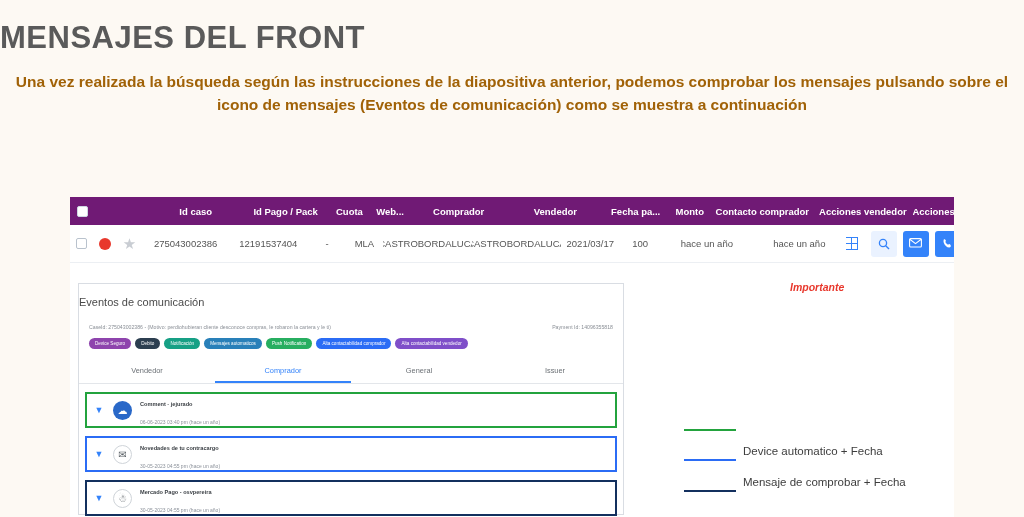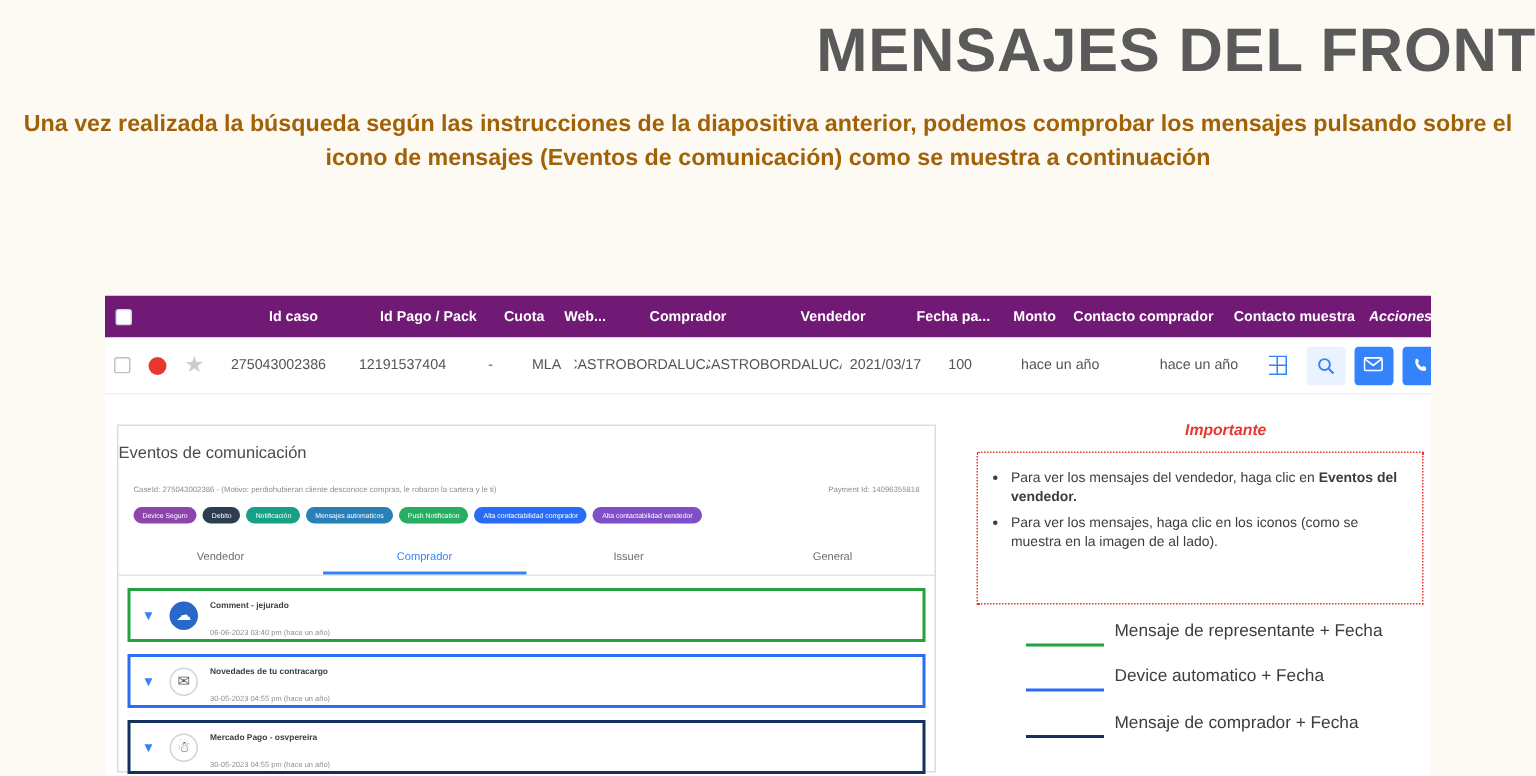--- a/index.html
+++ b/index.html
@@ -5,26 +5,26 @@
   * { box-sizing: border-box; }
   html, body { margin:0; padding:0; }
   body {
     width: 1024px; height: 517px;
     background: #fdf9f3;
     font-family: "Liberation Sans", sans-serif;
     overflow: hidden;
     position: relative;
   }
   .slide-title {
-    text-align: right;
-    font-size: 41px;
+    text-align: left;
+    font-size: 31px;
     font-weight: bold;
     color: #5a5a5a;
     letter-spacing: 0.5px;
-    padding-top: 10px;
+    padding-top: 20px;
   }
   .slide-sub {
     color: #a16207;
     font-weight: bold;
     font-size: 15.5px;
     text-align: center;
     line-height: 1.5;
     padding: 14px 8px 0 8px;
   }
   
@@ -56,21 +56,21 @@
   .c-case  { width: 96px; }
   .c-pago  { width: 90px; }
   .c-cuota { width: 42px; }
   .c-web   { width: 42px; }
   .c-comp  { width: 100px; }
   .c-vend  { width: 100px; }
   .c-fecha { width: 66px; }
   .c-monto { width: 46px; }
   .c-cc    { width: 104px; }
   .c-cv    { width: 104px; }
-  .c-acc   { flex: 1 1 auto; font-style: italic; }
+  .c-acc   { flex: 1 1 auto; }
 
   .hchk {
     width: 11px; height: 11px; background:#fff; border:1px solid #cfd8e3;
     border-radius: 2px;
   }
   .tbl-row {
     display:flex; align-items:center;
     height: 38px;
     font-size: 9.5px;
     color: #555;
@@ -179,21 +179,21 @@
     <div class="cell c-star"></div>
     <div class="cell c-case">Id caso</div>
     <div class="cell c-pago">Id Pago / Pack</div>
     <div class="cell c-cuota">Cuota</div>
     <div class="cell c-web">Web...</div>
     <div class="cell c-comp">Comprador</div>
     <div class="cell c-vend">Vendedor</div>
     <div class="cell c-fecha">Fecha pa...</div>
     <div class="cell c-monto">Monto</div>
     <div class="cell c-cc">Contacto comprador</div>
-    <div class="cell c-cv">Contacto muestra</div>
+    <div class="cell c-cv">Acciones vendedor</div>
     <div class="cell c-acc">Acciones</div>
   </div>
 
   <div class="tbl-row">
     <div class="cell c-chk">
         <span class="rchk"></span>
       </div>
     <div class="cell c-dot">
         <span class="reddot"></span>
       </div>
@@ -251,22 +251,22 @@
       <span class="chip" style="background:#2c3e50">Debito</span>
       <span class="chip" style="background:#16a085">Notificación</span>
       <span class="chip" style="background:#2980b9">Mensajes automaticos</span>
       <span class="chip" style="background:#27ae60">Push Notification</span>
       <span class="chip" style="background:#2b6cf5">Alta contactabilidad comprador</span>
       <span class="chip" style="background:#7f4fc9">Alta contactabilidad vendedor</span>
     </div>
     <div class="ev-tabs">
       <div class="ev-tab">Vendedor</div>
       <div class="ev-tab active">Comprador</div>
+      <div class="ev-tab">General</div>
       <div class="ev-tab">Issuer</div>
-      <div class="ev-tab">General</div>
     </div>
 
     <div class="msg green">
       <span class="chev">▼</span>
       <span class="avatar av-blue">☁</span>
       <span class="msg-txt">
         <span class="t1">Comment - jejurado</span><br>
         <span class="t2">06-06-2023 03:40 pm (hace un año)</span>
       </span>
     </div>
@@ -284,27 +284,20 @@
       <span class="chev">▼</span>
       <span class="avatar av-white">☃</span>
       <span class="msg-txt">
         <span class="t1">Mercado Pago - osvpereira</span><br>
         <span class="t2">30-05-2023 04:55 pm (hace un año)</span>
       </span>
     </div>
   </div>
 
   <div class="imp-label">Importante</div>
-  <div class="imp-box">
-    <ul>
-      <li><span>Para ver los mensajes del vendedor, haga clic en </span><b>Eventos del vendedor.</b></li>
-      <li><span>Para ver los mensajes, haga clic en los iconos (como se muestra en la imagen de al lado).</span></li>
-    </ul>
-  </div>
 
   <div class="leader l1"></div>
   <div class="leader l2"></div>
   <div class="leader l3"></div>
 
-  <div class="callout co1">Mensaje de representante + Fecha</div>
   <div class="callout co2">Device automatico + Fecha</div>
-  <div class="callout co3">Mensaje de comprador + Fecha</div>
+  <div class="callout co3">Mensaje de comprobar + Fecha</div>
 </div>
 
 </body></html>

